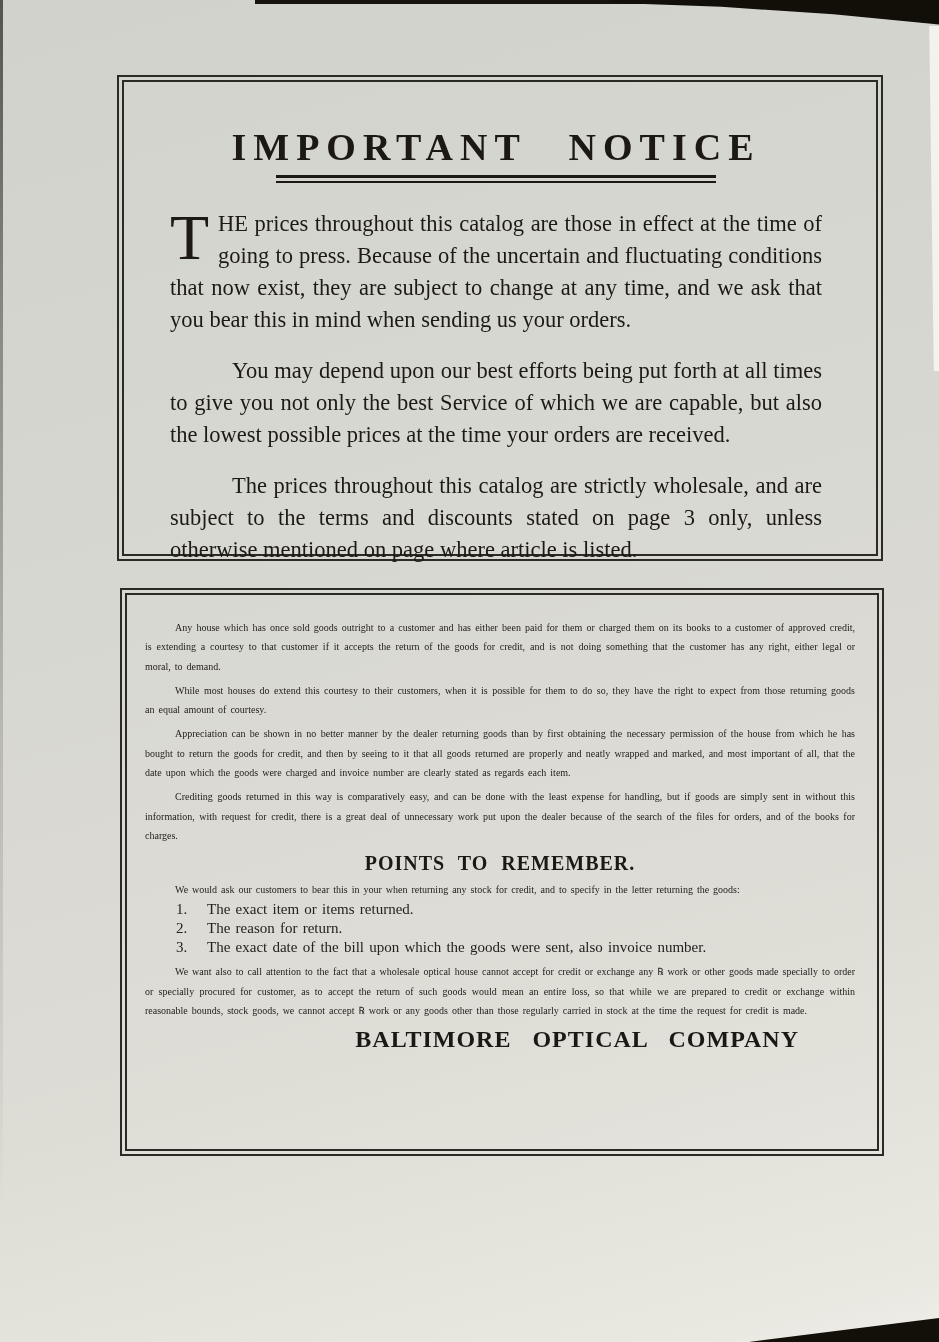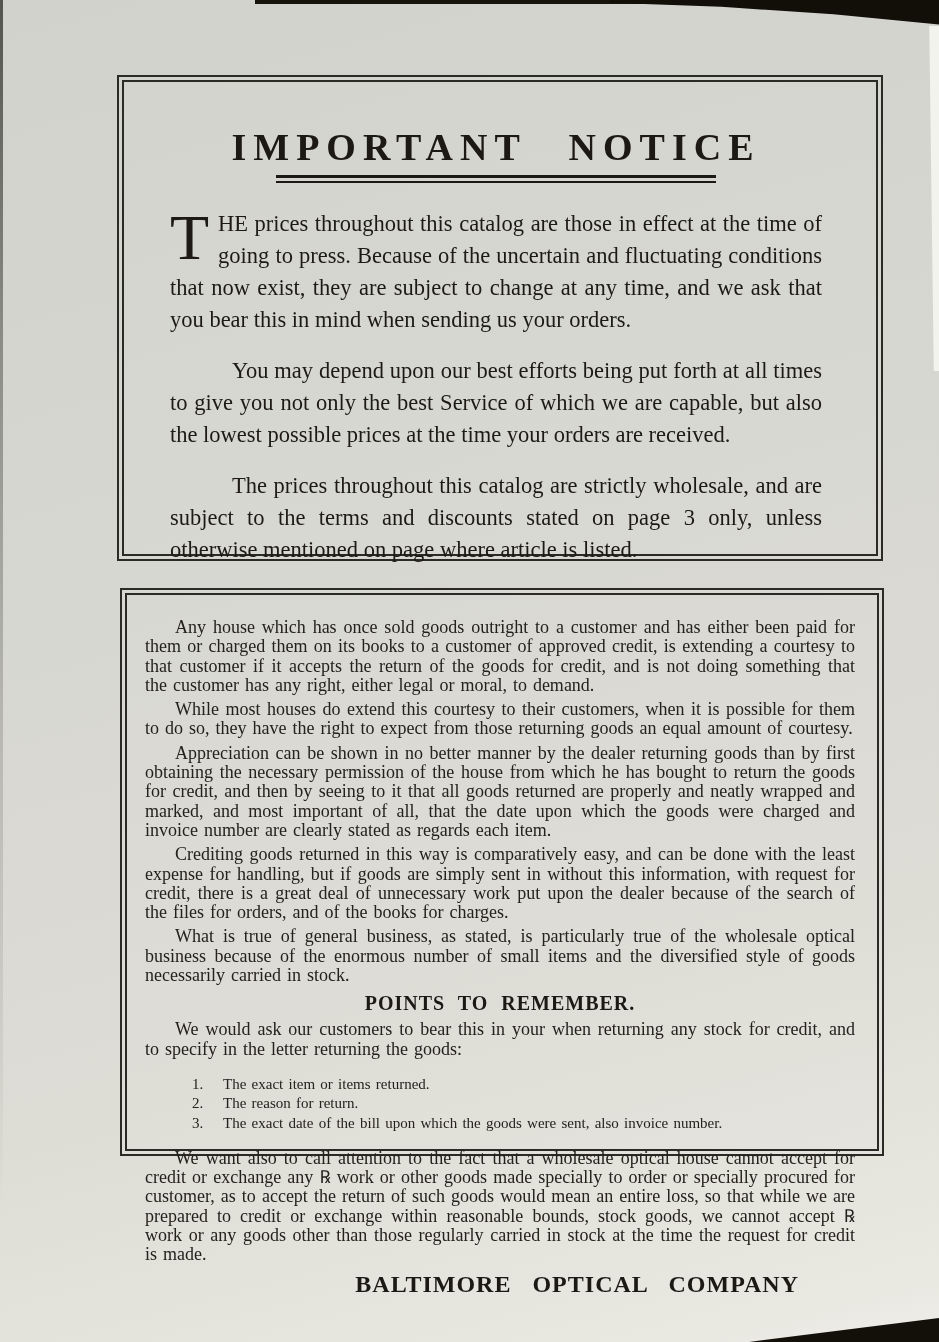--- a/index.html
+++ b/index.html
@@ -39,26 +39,26 @@
   .p-lead{margin:25px 2px 0 2px;}
   .dropcap{float:left;font-size:64px;line-height:50px;padding:5px 9px 0 0;font-weight:normal;}
   .p-indent{margin:19px 2px 0 2px;text-indent:62px;}
 
   .credit{left:120px;top:588px;width:760px;height:564px;}
   .credit .box-inner{padding:14px 22px 0 18px;box-sizing:border-box;}
   .credit-title{
     text-align:center;font-size:30px;font-weight:bold;letter-spacing:1.5px;word-spacing:14px;
     margin:8px 0 0;line-height:1;white-space:nowrap;color:#1c1914;
   }
-  .credit p{font-size:18px;line-height:19.3px;text-align:justify;margin:5px 0 0;
+  .credit p{font-size:10px;line-height:19.3px;text-align:justify;margin:5px 0 0;
     text-indent:30px;word-spacing:1.5px;color:#25221c;}
   .credit p.first{margin-top:9px;}
   .points-heading{text-align:center;font-size:20px;font-weight:bold;letter-spacing:1px;
     word-spacing:7px;margin:7px 0 1px;color:#1c1914;}
-  .points{list-style:none;margin:16px;padding:0 0 0 31px;}
+  .points{list-style:none;margin:0;padding:0 0 0 31px;}
   .points li{font-size:15px;line-height:19.3px;word-spacing:1.5px;color:#25221c;}
   .points .num{display:inline-block;width:31px;}
   .signature{
     text-align:right;margin:6px 56px 0 0;font-size:24px;font-weight:bold;
     letter-spacing:1px;word-spacing:14px;color:#1c1914;white-space:nowrap;
   }
 </style>
 </head>
 <body>
 
@@ -79,21 +79,20 @@
       <p class="p-indent">The prices throughout this catalog are strictly wholesale, and are subject to the terms and discounts stated on page 3 only, unless otherwise mentioned on page where article is listed.</p>
     </div>
   </section>
 
   <section class="box credit">
     <div class="box-inner">
       <p class="first">Any house which has once sold goods outright to a customer and has either been paid for them or charged them on its books to a customer of approved credit, is extending a courtesy to that customer if it accepts the return of the goods for credit, and is not doing something that the customer has any right, either legal or moral, to demand.</p>
       <p>While most houses do extend this courtesy to their customers, when it is possible for them to do so, they have the right to expect from those returning goods an equal amount of courtesy.</p>
       <p>Appreciation can be shown in no better manner by the dealer returning goods than by first obtaining the necessary permission of the house from which he has bought to return the goods for credit, and then by seeing to it that all goods returned are properly and neatly wrapped and marked, and most important of all, that the date upon which the goods were charged and invoice number are clearly stated as regards each item.</p>
       <p>Crediting goods returned in this way is comparatively easy, and can be done with the least expense for handling, but if goods are simply sent in without this information, with request for credit, there is a great deal of unnecessary work put upon the dealer because of the search of the files for orders, and of the books for charges.</p>
-      <p>What is true of general business, as stated, is particularly true of the wholesale optical business because of the enormous number of small items and the diversified style of goods necessarily carried in stock.</p>
       <h3 class="points-heading">POINTS TO REMEMBER.</h3>
       <p>We would ask our customers to bear this in your when returning any stock for credit, and to specify in the letter returning the goods:</p>
       <ol class="points">
         <li><span class="num">1.</span><span>The exact item or items returned.</span></li>
         <li><span class="num">2.</span><span>The reason for return.</span></li>
         <li><span class="num">3.</span><span>The exact date of the bill upon which the goods were sent, also invoice number.</span></li>
       </ol>
       <p>We want also to call attention to the fact that a wholesale optical house cannot accept for credit or exchange any ℞ work or other goods made specially to order or specially procured for customer, as to accept the return of such goods would mean an entire loss, so that while we are prepared to credit or exchange within reasonable bounds, stock goods, we cannot accept ℞ work or any goods other than those regularly carried in stock at the time the request for credit is made.</p>
       <div class="signature">BALTIMORE OPTICAL COMPANY</div>
     </div>

